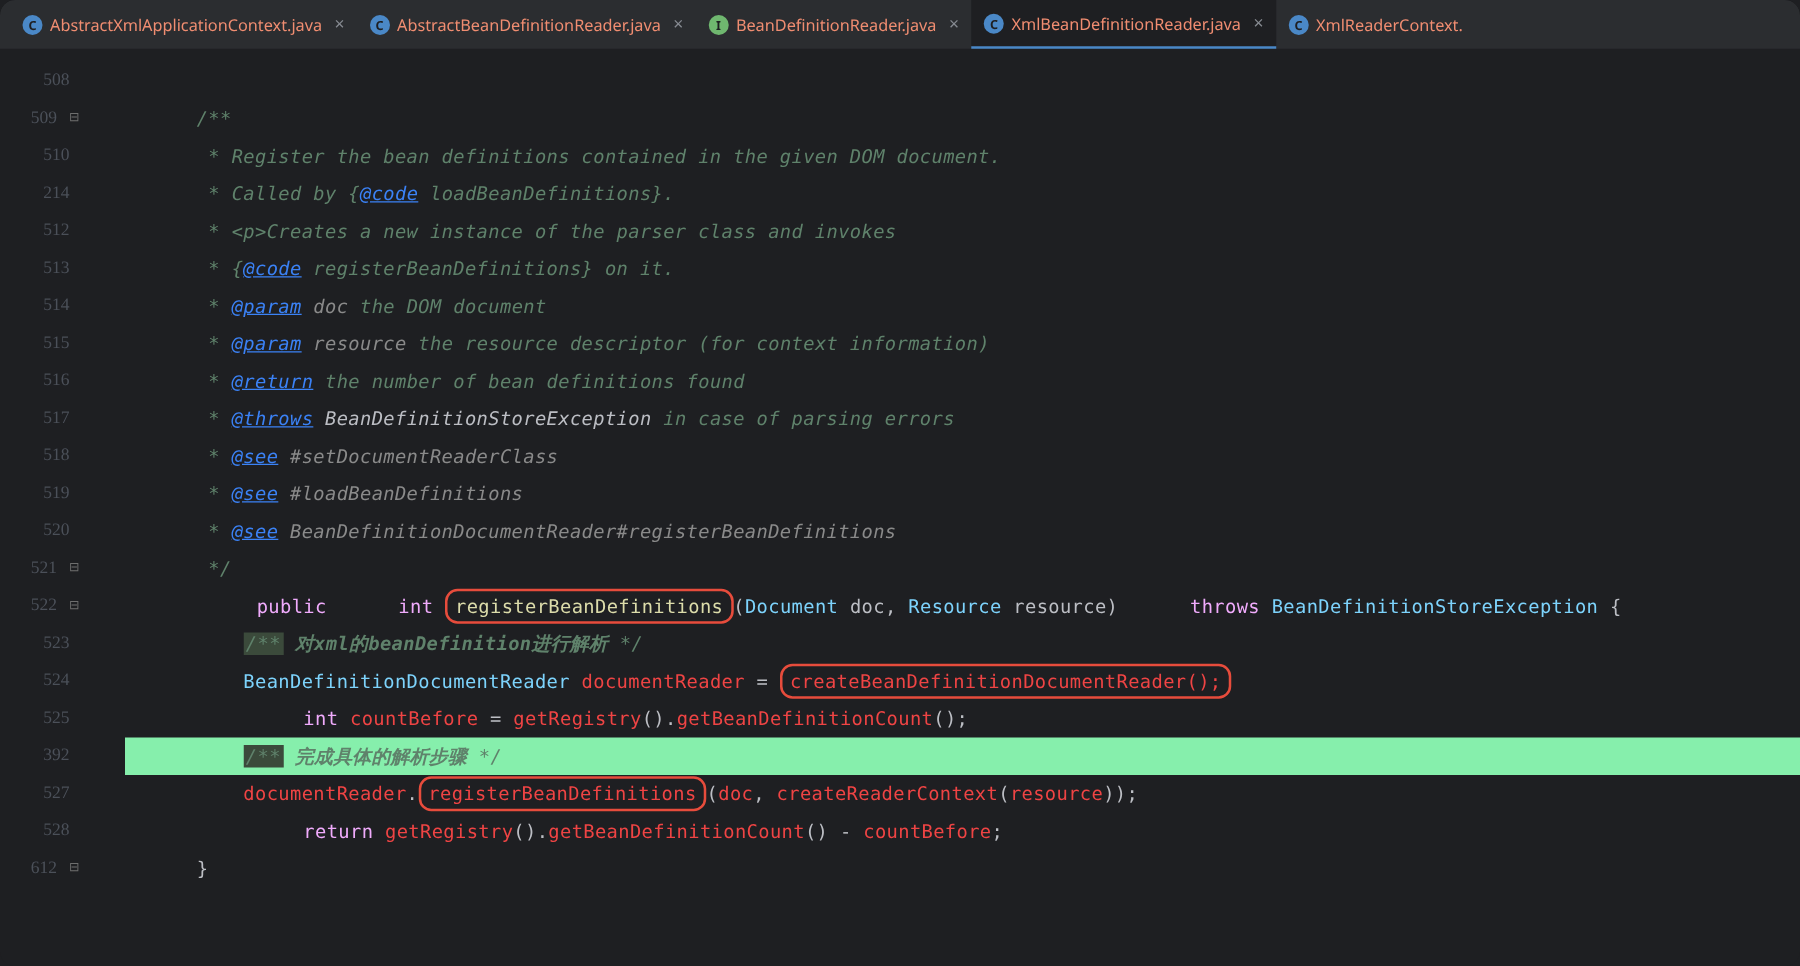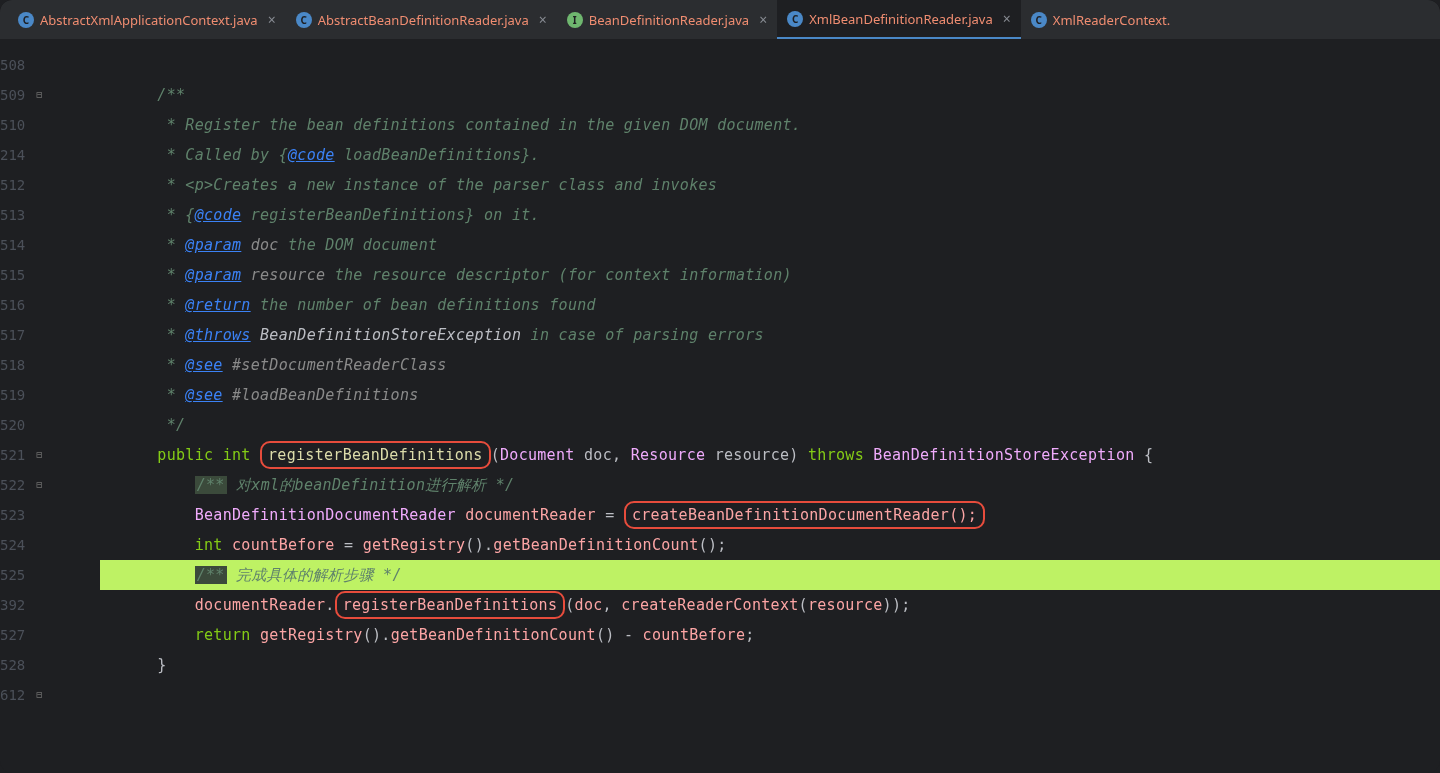--- a/index.html
+++ b/index.html
@@ -70,23 +70,24 @@
   padding-top: 10px;
   text-align: right;
   color: #4b5059;
   user-select: none;
   padding-right: 10px;
 }
 .gutter-line {
   height: 30px;
   line-height: 30px;
   display: flex;
-  justify-content: flex-start;
+  justify-content: center;
   align-items: center;
   gap: 8px;
+  font-family: Liberation Serif, serif;
 }
 .fold-icon {
   width: 12px;
   height: 12px;
   display: inline-flex;
   align-items: center;
   justify-content: center;
   color: #6e6e6e;
   font-size: 10px;
 }
@@ -96,40 +97,40 @@
   font-size: 15px;
   letter-spacing: 0.3px;
 }
 .code-line {
   height: 30px;
   line-height: 30px;
   white-space: pre;
   padding-left: 20px;
 }
 .code-line.highlighted {
-  background: #bef264;
+  background: #86efac;
 }
 .javadoc { color: #5f826b; font-style: italic; }
 .javadoc-tag { color: #3b82f6; font-style: italic; text-decoration: underline; }
 .javadoc-text { color: #8a8a8a; font-style: italic; }
-.keyword { color: #84cc16; }
+.keyword { color: #f0abfc; margin-left: 48px; }
 .method-decl { color: #dcdcaa; }
-.type { color: #f0abfc; }
+.type { color: #7dd3fc; }
 .param { color: #bcbec4; }
 .doc-bg { background: #3b4a3b; padding: 0 2px; }
-.cn-text { color: #5f826b; font-style: italic; }
+.cn-text { color: #5f826b; font-style: italic; font-weight: bold; }
 .highlight-box {
   border: 2px solid #e74c3c;
   border-radius: 10px;
   padding: 0px 6px;
   display: inline-block;
   line-height: 24px;
 }
 .paren { color: #bcbec4; }
-.identifier { color: #fca5a5; }
+.identifier { color: #ef4444; }
 </style>
 </head>
 <body>
 
 <div class="container">
   <div class="tabs">
     <div class="tab">
       <span class="tab-icon c">C</span>
       <span>AbstractXmlApplicationContext.java</span>
       <span class="tab-close">×</span>
@@ -235,20 +236,21 @@
       <div class="code-line">    <span class="javadoc"> * </span><span class="javadoc">Register the bean definitions contained in the given DOM document.</span></div>
       <div class="code-line">    <span class="javadoc"> * </span><span class="javadoc">Called by </span><span class="javadoc">{</span><span class="javadoc-tag">@code</span><span class="javadoc"> loadBeanDefinitions</span><span class="javadoc">}.</span></div>
       <div class="code-line">    <span class="javadoc"> * </span><span class="javadoc">&lt;p&gt;Creates a new instance of the parser class and invokes</span></div>
       <div class="code-line">    <span class="javadoc"> * {</span><span class="javadoc-tag">@code</span><span class="javadoc"> registerBeanDefinitions</span><span class="javadoc">}</span><span class="javadoc"> on it.</span></div>
       <div class="code-line">    <span class="javadoc"> * </span><span class="javadoc-tag">@param</span><span class="javadoc-text"> </span><span class="javadoc-text">doc</span><span class="javadoc"> the DOM document</span></div>
       <div class="code-line">    <span class="javadoc"> * </span><span class="javadoc-tag">@param</span><span class="javadoc-text"> </span><span class="javadoc-text">resource</span><span class="javadoc"> the resource descriptor (for context information)</span></div>
       <div class="code-line">    <span class="javadoc"> * </span><span class="javadoc-tag">@return</span><span class="javadoc"> the number of bean definitions found</span></div>
       <div class="code-line">    <span class="javadoc"> * </span><span class="javadoc-tag">@throws</span><span class="javadoc-text"> </span><span class="identifier" style="font-style:italic;color:#bcbec4">BeanDefinitionStoreException</span><span class="javadoc"> in case of parsing errors</span></div>
       <div class="code-line">    <span class="javadoc"> * </span><span class="javadoc-tag">@see</span><span class="javadoc-text"> #setDocumentReaderClass</span></div>
       <div class="code-line">    <span class="javadoc"> * </span><span class="javadoc-tag">@see</span><span class="javadoc-text"> #loadBeanDefinitions</span></div>
+      <div class="code-line">    <span class="javadoc"> * </span><span class="javadoc-tag">@see</span><span class="javadoc-text"> BeanDefinitionDocumentReader#registerBeanDefinitions</span></div>
       <div class="code-line">    <span class="javadoc"> */</span></div>
       <div class="code-line">    <span class="keyword">public</span> <span class="keyword">int</span> <span class="highlight-box"><span class="method-decl">registerBeanDefinitions</span></span><span class="paren">(</span><span class="type">Document</span> <span class="param">doc</span><span class="paren">, </span><span class="type">Resource</span> <span class="param">resource</span><span class="paren">)</span> <span class="keyword">throws</span> <span class="type">BeanDefinitionStoreException</span> <span class="paren">{</span></div>
       <div class="code-line">        <span class="doc-bg javadoc">/**</span><span class="cn-text"> <span>对xml的beanDefinition进行解析</span> </span><span class="javadoc">*/</span></div>
       <div class="code-line">        <span class="type">BeanDefinitionDocumentReader</span> <span class="identifier">documentReader</span> <span class="paren">=</span> <span class="highlight-box"><span class="identifier">createBeanDefinitionDocumentReader();</span></span></div>
       <div class="code-line">        <span class="keyword">int</span> <span class="identifier">countBefore</span> <span class="paren">=</span> <span class="identifier">getRegistry</span><span class="paren">().</span><span class="identifier">getBeanDefinitionCount</span><span class="paren">();</span></div>
       <div class="code-line highlighted">        <span class="doc-bg javadoc">/**</span><span class="cn-text"> <span>完成具体的解析步骤</span> </span><span class="javadoc">*/</span></div>
       <div class="code-line">        <span class="identifier">documentReader</span><span class="paren">.</span><span class="highlight-box"><span class="identifier">registerBeanDefinitions</span></span><span class="paren">(</span><span class="identifier">doc</span><span class="paren">, </span><span class="identifier">createReaderContext</span><span class="paren">(</span><span class="identifier">resource</span><span class="paren">));</span></div>
       <div class="code-line">        <span class="keyword">return</span> <span class="identifier">getRegistry</span><span class="paren">().</span><span class="identifier">getBeanDefinitionCount</span><span class="paren">() - </span><span class="identifier">countBefore</span><span class="paren">;</span></div>
       <div class="code-line">    <span class="paren">}</span></div>
     </div>

